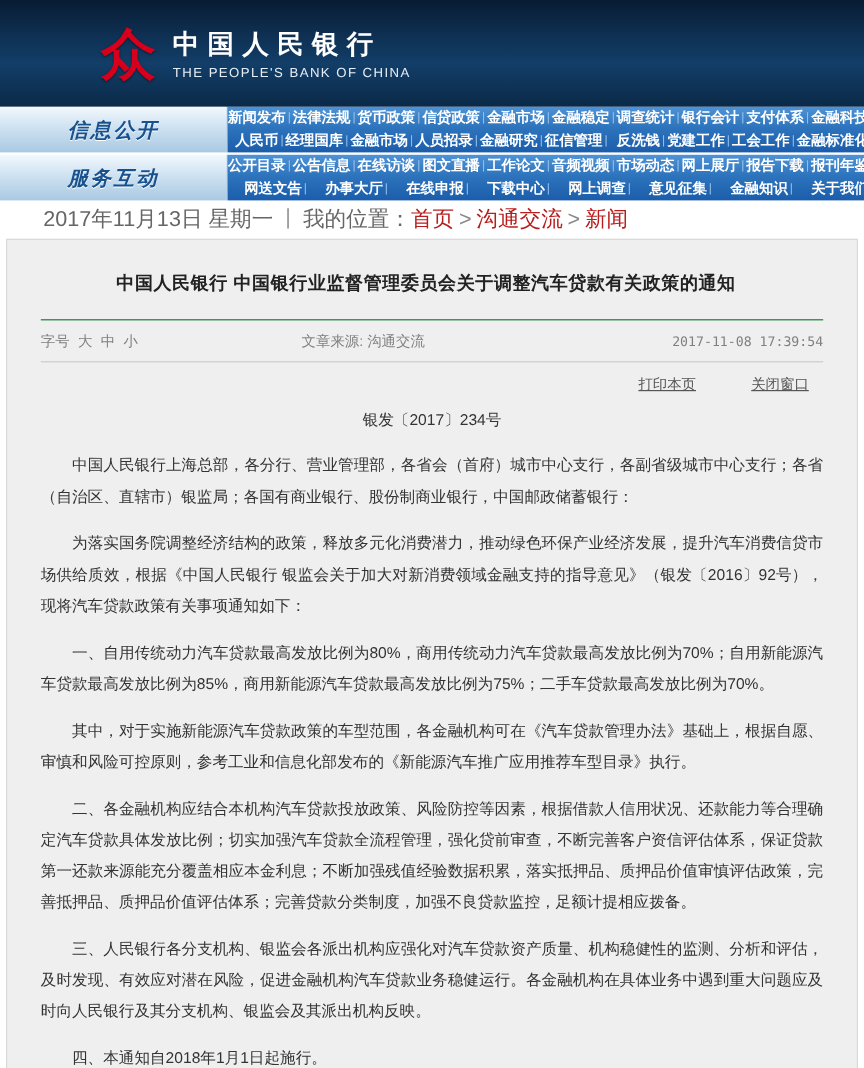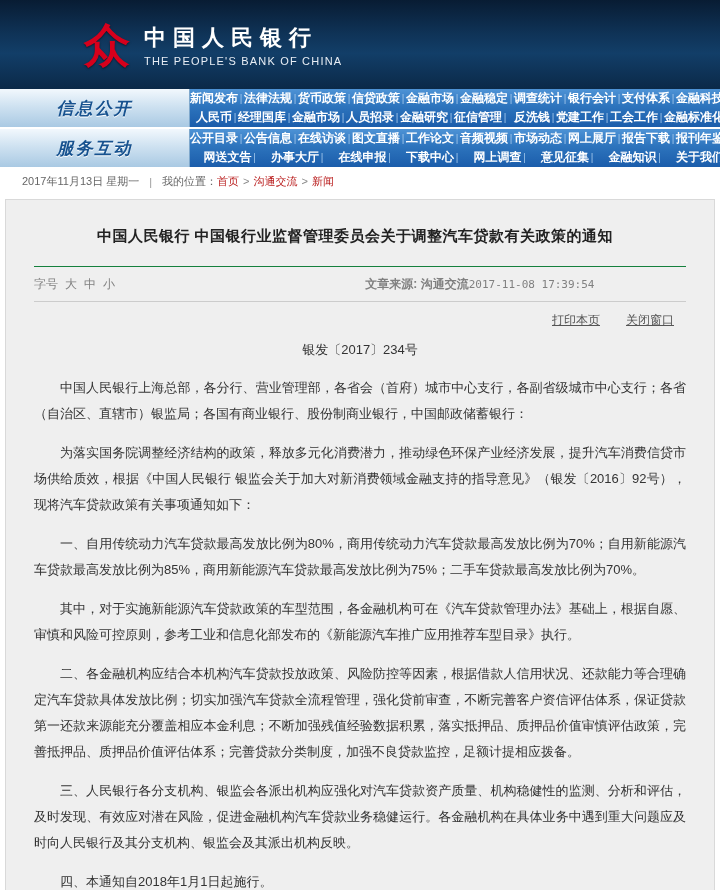--- a/index.html
+++ b/index.html
@@ -46,21 +46,21 @@
   .nav-row { display:flex; align-items:center; height:19px; }
   .nav-row .nav-item {
     flex:1 1 0; text-align:right; color:#ffffff; font-size:12px; font-weight:bold;
     white-space:nowrap; cursor:pointer;
   }
   .nav-row .sep { flex:0 0 6px; color:#9cc3e8; font-size:10px; text-align:center; }
 
   
   .breadcrumb-bar {
     height:29px; background:#ffffff; display:flex; align-items:center;
-    padding-left:22px; font-size:11px; color:#666666;
+    padding-left:36px; font-size:18px; color:#666666;
   }
   .breadcrumb-bar .pipe { margin:0 10px; color:#999; }
   .crumbs { display:inline; }
   .crumbs .crumb { color:#b91c1c; cursor:pointer;font-family:Liberation Serif, serif; }
   .crumbs .sep { color:#888; margin:0 4px; }
 
   
   .panel {
     margin:3px 5px 0 5px;
     background:#efefef;
@@ -74,24 +74,24 @@
   }
   .meta-row {
     display:flex; align-items:center;
     margin:0 28px; height:36px;
     border-top:1px solid #15803d;
     border-bottom:1px solid #cccccc;
     font-size:12px; color:#808080;
   }
   .meta-left { flex:1; display:flex; gap:7px; align-items:center; }
   .meta-left .size-opt { cursor:pointer; color:#808080; }
-  .meta-center { flex:1; text-align:right;font-weight:bold; }
-  .meta-right { flex:1; text-align:left; font-family:"DejaVu Sans Mono",monospace; font-size:11px; }
+  .meta-center { flex:1; text-align:left; }
+  .meta-right { flex:1; text-align:right; font-family:"DejaVu Sans Mono",monospace; font-size:11px; }
   .action-row {
-    display:flex; justify-content:flex-end; gap:26px;
+    display:flex; justify-content:flex-end; gap:46px;
     margin:10px 40px 4px 0; font-size:12px;
   }
   .action-row a { color:#555555; text-decoration:underline; cursor:pointer; }
 
   
   .doc-body { padding:0 28px; color:#333333; font-size:13px; }
   .doc-number { text-align:center; margin:12px 0 16px 0; }
   .doc-body p { line-height:26px; text-indent:2em; margin-bottom:13px; text-align:justify; }
 </style>
 </head>

